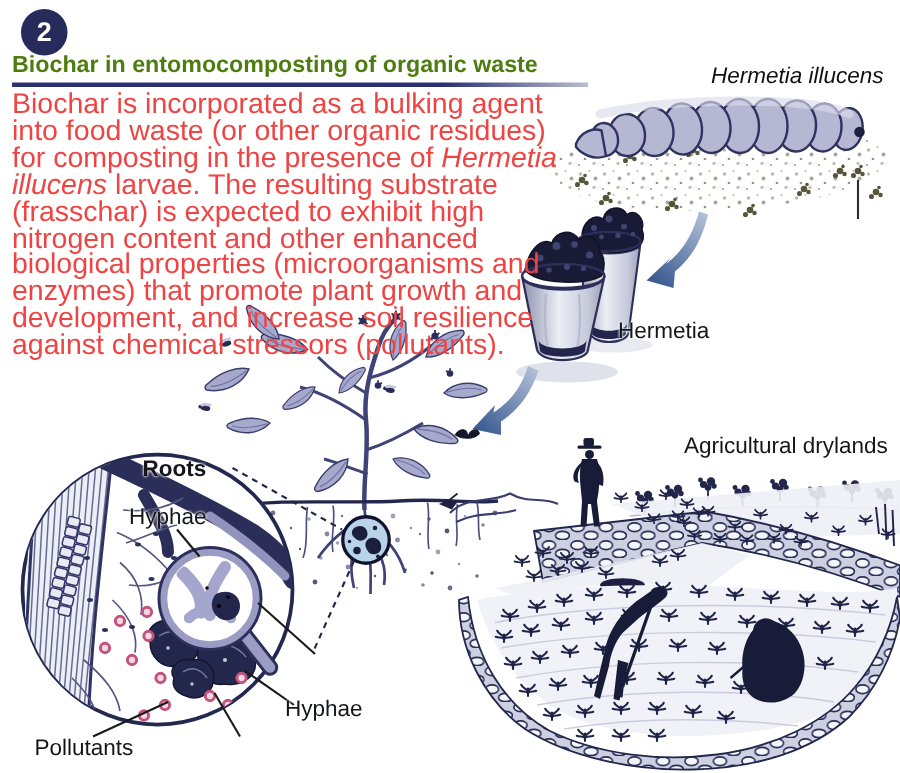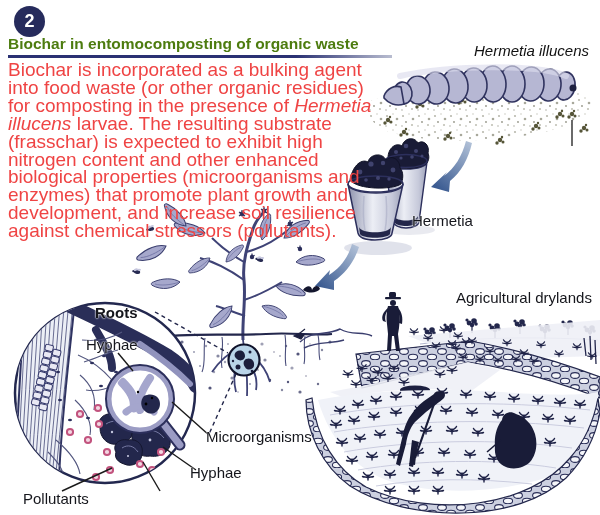--- a/index.html
+++ b/index.html
@@ -608,17 +608,16 @@
 <div class="title">Biochar in entomocomposting of organic waste</div>
 <div class="rule"></div>
 
 <div class="para"><span>Biochar is incorporated as a bulking agent into food waste (or other organic residues) for composting in the presence of </span><span class="italic">Hermetia illucens</span><span> larvae. The resulting substrate (frasschar) is expected to exhibit high nitrogen content and other enhanced biological properties (microorganisms and enzymes) that promote plant growth and development, and increase soil resilience against chemical stressors (pollutants).</span></div>
 
 <div class="species">Hermetia illucens</div>
 <div class="lbl frasschar">Hermetia</div>
 <div class="lbl drylands-lbl">Agricultural drylands</div>
 <div class="lbl roots-lbl">Roots</div>
 <div class="lbl hyphae-lbl">Hyphae</div>
-<div class="lbl micro-lbl">Microorganisms</div>
 <div class="lbl biochar-lbl">Hyphae</div>
 <div class="lbl poll-lbl">Pollutants</div>
 
 </div>
 
 </body></html>

